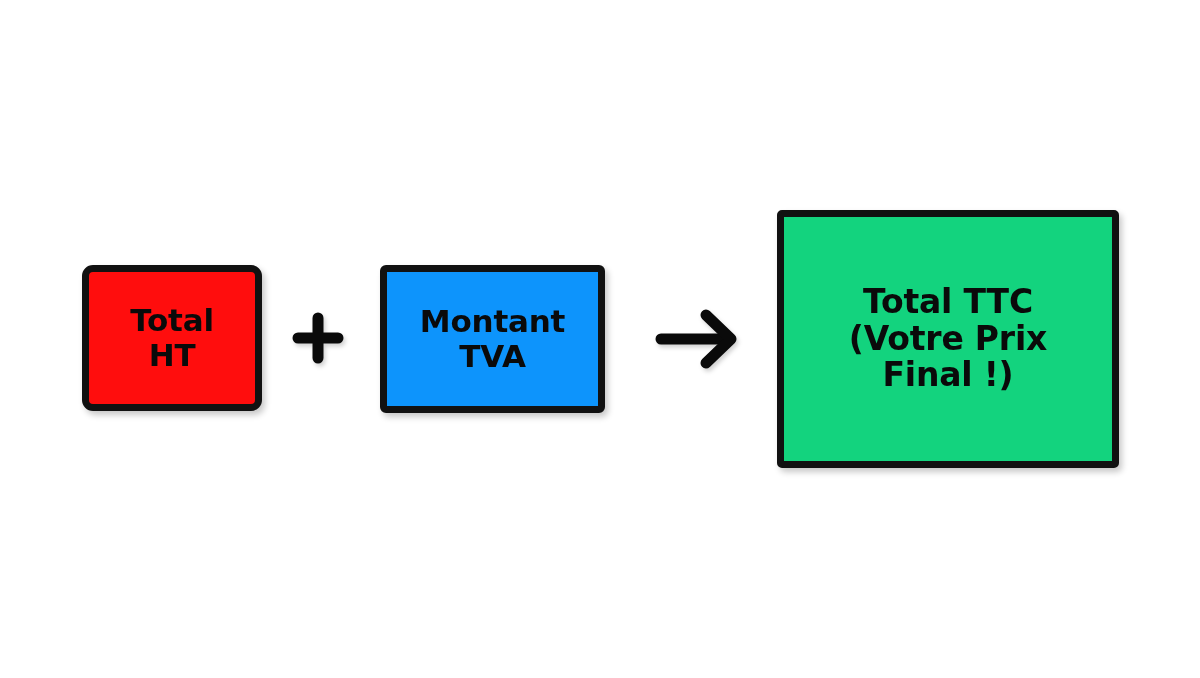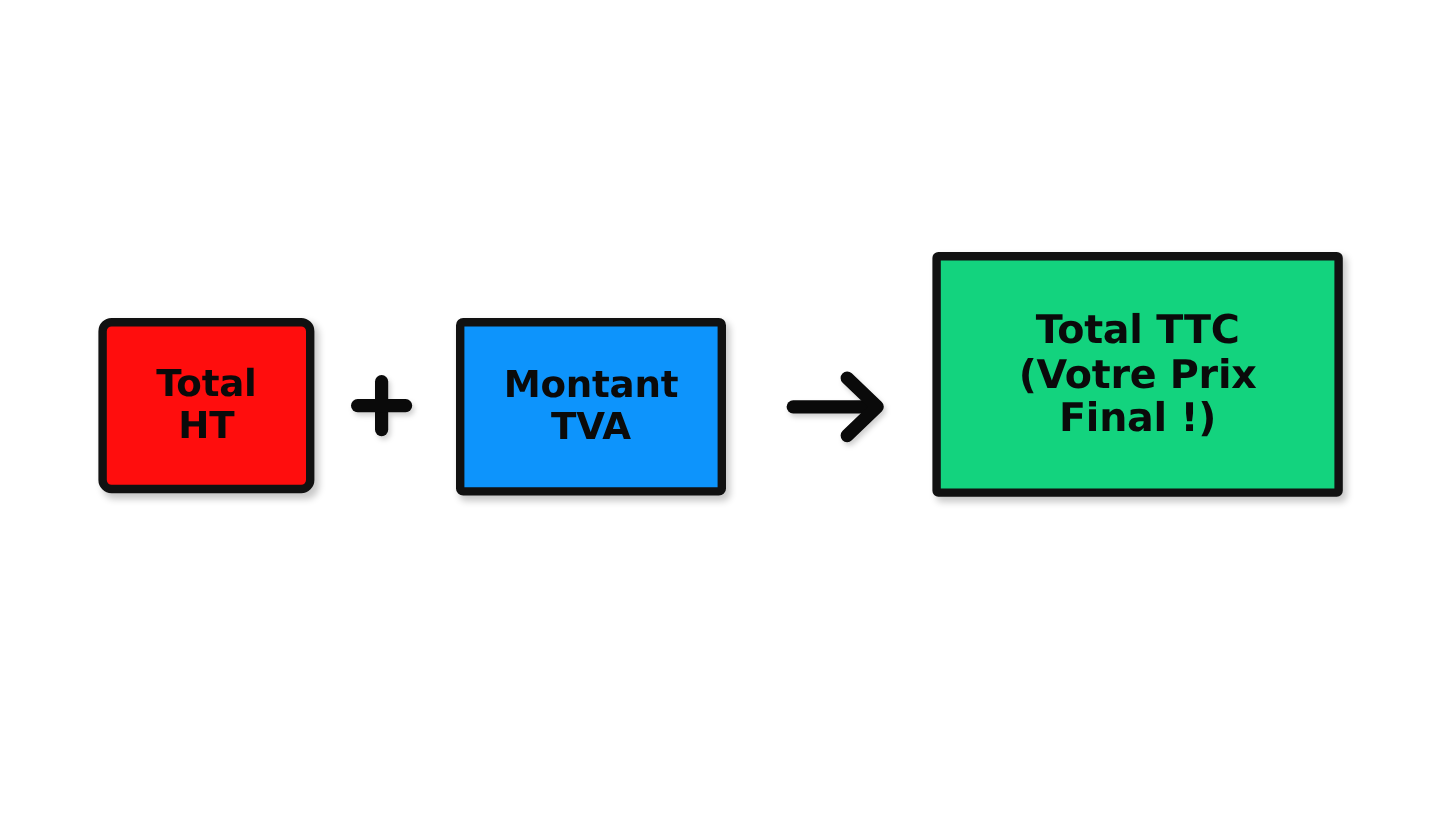--- a/index.html
+++ b/index.html
@@ -64,21 +64,21 @@
     background: #0d94fc;
     border-radius: 6px;
     font-size: 31px;
   }
 
   
   #box-total-ttc {
     left: 777px;
     top: 210px;
     width: 342px;
-    height: 204px;
+    height: 258px;
     background: #13d37e;
     border-radius: 5px;
     font-size: 33px;
   }
 
   
   .operator {
     position: absolute;
     display: block;
   }

